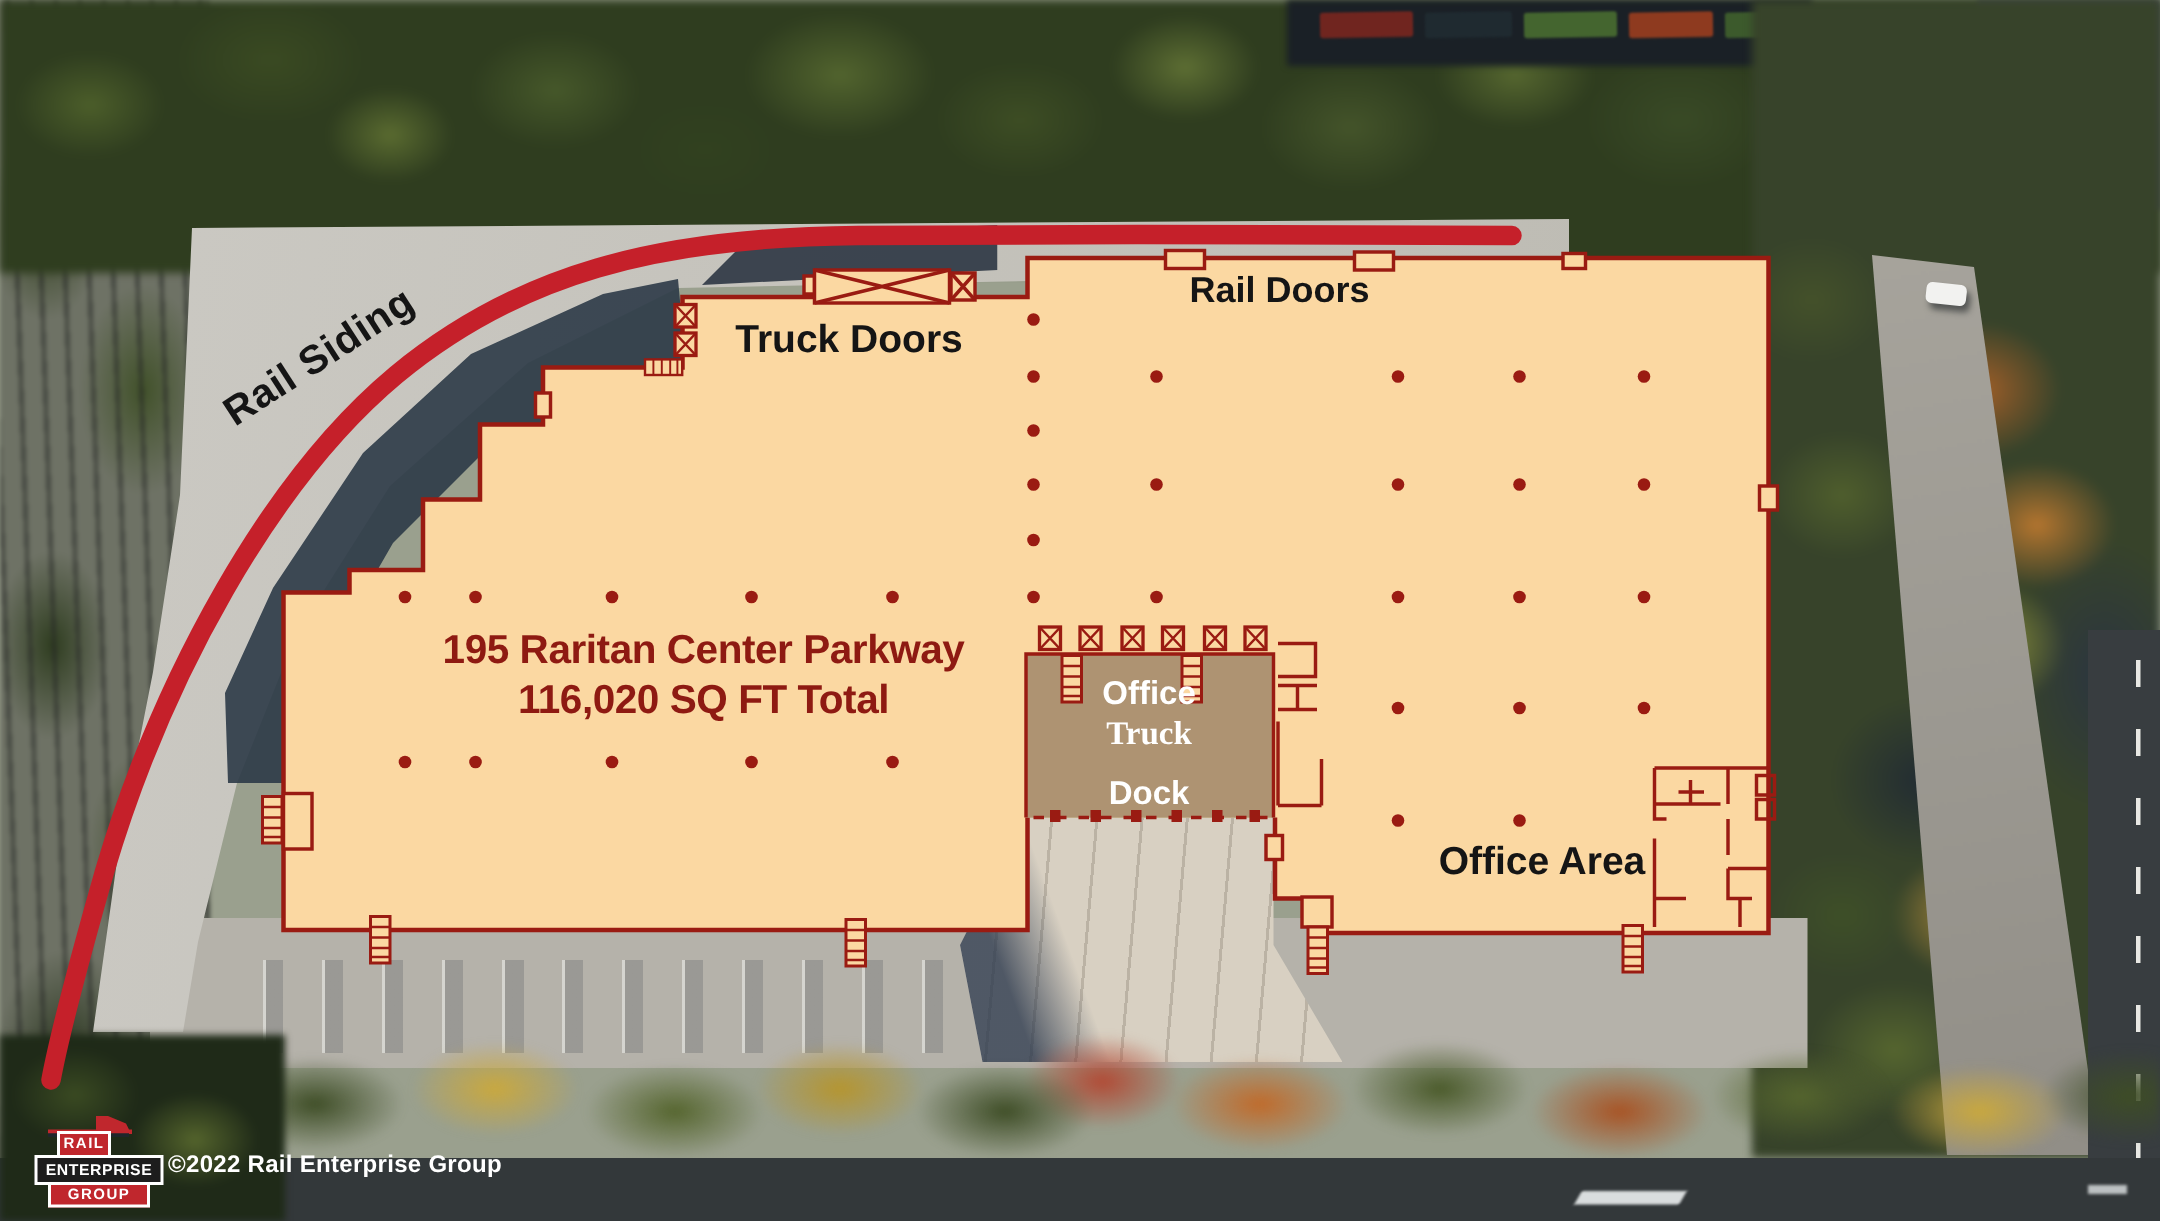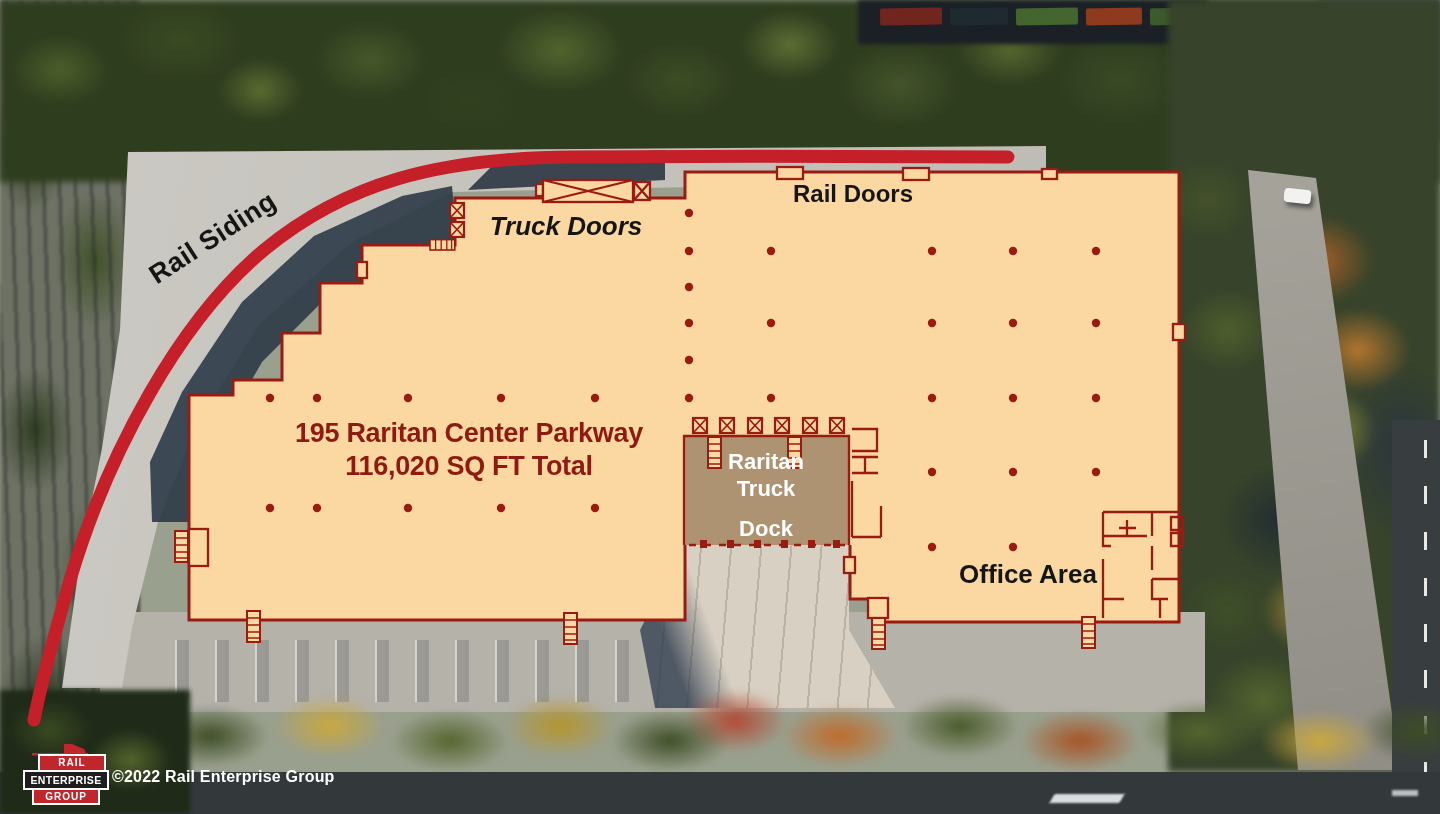--- a/index.html
+++ b/index.html
@@ -154,33 +154,33 @@
   #column-dots circle{fill:var(--outline-maroon,#A01A12);stroke:none;}
   #door-x rect{fill:var(--building-fill,#FBD8A2);stroke:var(--outline-maroon,#9A1B12);stroke-width:2.2;}
   #door-x path{fill:none;stroke:var(--outline-maroon,#9A1B12);stroke-width:1.7;}
   #lad-v rect{fill:var(--building-fill,#FBD8A2);stroke:var(--outline-maroon,#9A1B12);stroke-width:2;}
   #lad-v path{fill:none;stroke:var(--outline-maroon,#9A1B12);stroke-width:1.6;}
 
   
   .lbl{white-space:nowrap;font-weight:bold;color:var(--text-black,#151515);}
   .lbl-center{transform:translate(-50%,-50%);text-align:center;}
   .lbl-rail-siding{left:152px;top:262px;font-size:27px;transform:rotate(-33deg);transform-origin:0 50%;letter-spacing:.5px;}
-  .lbl-truck-doors{left:566px;top:226px;font-size:26px;font-style:italic;}
+  .lbl-truck-doors{left:566px;top:226px;font-size:26px;}
   .lbl-rail-doors{left:853px;top:194px;font-size:24px;}
   .lbl-office{left:1028px;top:574px;font-size:26px;}
   .lbl-address{left:437px;top:450px;font-size:27px;line-height:33px;color:var(--text-maroon,#8E1A12);letter-spacing:-.3px;margin-left:32px;}
   .lbl-dock{left:766px;top:495px;font-size:22px;line-height:27px;color:var(--text-white,#fff);}
   .lbl-copyright{left:112px;top:768px;font-size:16px;font-weight:bold;color:var(--text-white,#fff);letter-spacing:.2px;white-space:nowrap;}
 
   
   .logo{left:20px;top:740px;width:92px;height:72px;}
   .logo .loco{left:8px;top:0;}
   .badge{left:0;top:14px;width:92px;text-align:center;}
   .badge div{position:relative;margin:0 auto;color:#fff;font-weight:bold;border:2px solid #fff;line-height:1.15;}
-  .badge .b1{width:68px;font-size:10px;background:var(--logo-red,#C0272D);letter-spacing:1px;padding:1px 0;margin-left:18px;}
+  .badge .b1{width:36px;font-size:10px;background:var(--logo-red,#C0272D);letter-spacing:1px;padding:1px 0;margin-left:18px;}
   .badge .b2{width:86px;font-size:10.5px;background:var(--logo-dark,#1D1D1D);margin-top:-2px;padding:2px 0;letter-spacing:.4px;}
   .badge .b3{width:68px;font-size:10px;background:var(--logo-red,#C0272D);margin-top:-2px;letter-spacing:1px;padding:1px 0;}
 </style>
 </head>
 <body>
 
 <div class="stage">
 
   <div class="bg-left-corridor"></div>
   <div class="bg-top-forest"></div>
@@ -336,22 +336,22 @@
 
   <div class="lbl lbl-rail-siding">Rail Siding</div>
   <div class="lbl lbl-center lbl-truck-doors">Truck Doors</div>
   <div class="lbl lbl-center lbl-rail-doors">Rail Doors</div>
   <div class="lbl lbl-center lbl-office">Office Area</div>
   <div class="lbl lbl-center lbl-address">
     <div style="position:relative;">195 Raritan Center Parkway</div>
     <div style="position:relative;">116,020 SQ FT Total</div>
   </div>
   <div class="lbl lbl-center lbl-dock">
-    <div style="position:relative;">Raritan</div>
-    <div style="position:relative;">Truck</div>
+    <div style="position:relative;">Office</div>
+    <div style="position:relative;font-family:Liberation Serif, serif;">Truck</div>
     <div style="position:relative;margin-top:13px;">Dock</div>
   </div>
 
   <div class="logo">
     <svg class="loco" width="64" height="20" viewBox="0 0 64 20">
       <path d="M4,13 L36,13 L36,4 L44,4 L56,9 L58,13 L60,13 L60,16 L4,16 Z" fill="#C0272D"></path>
       <rect x="4" y="15.5" width="54" height="2.5" fill="#20262b"></rect>
     </svg>
     <div class="badge">
       <div class="b1">RAIL</div>

